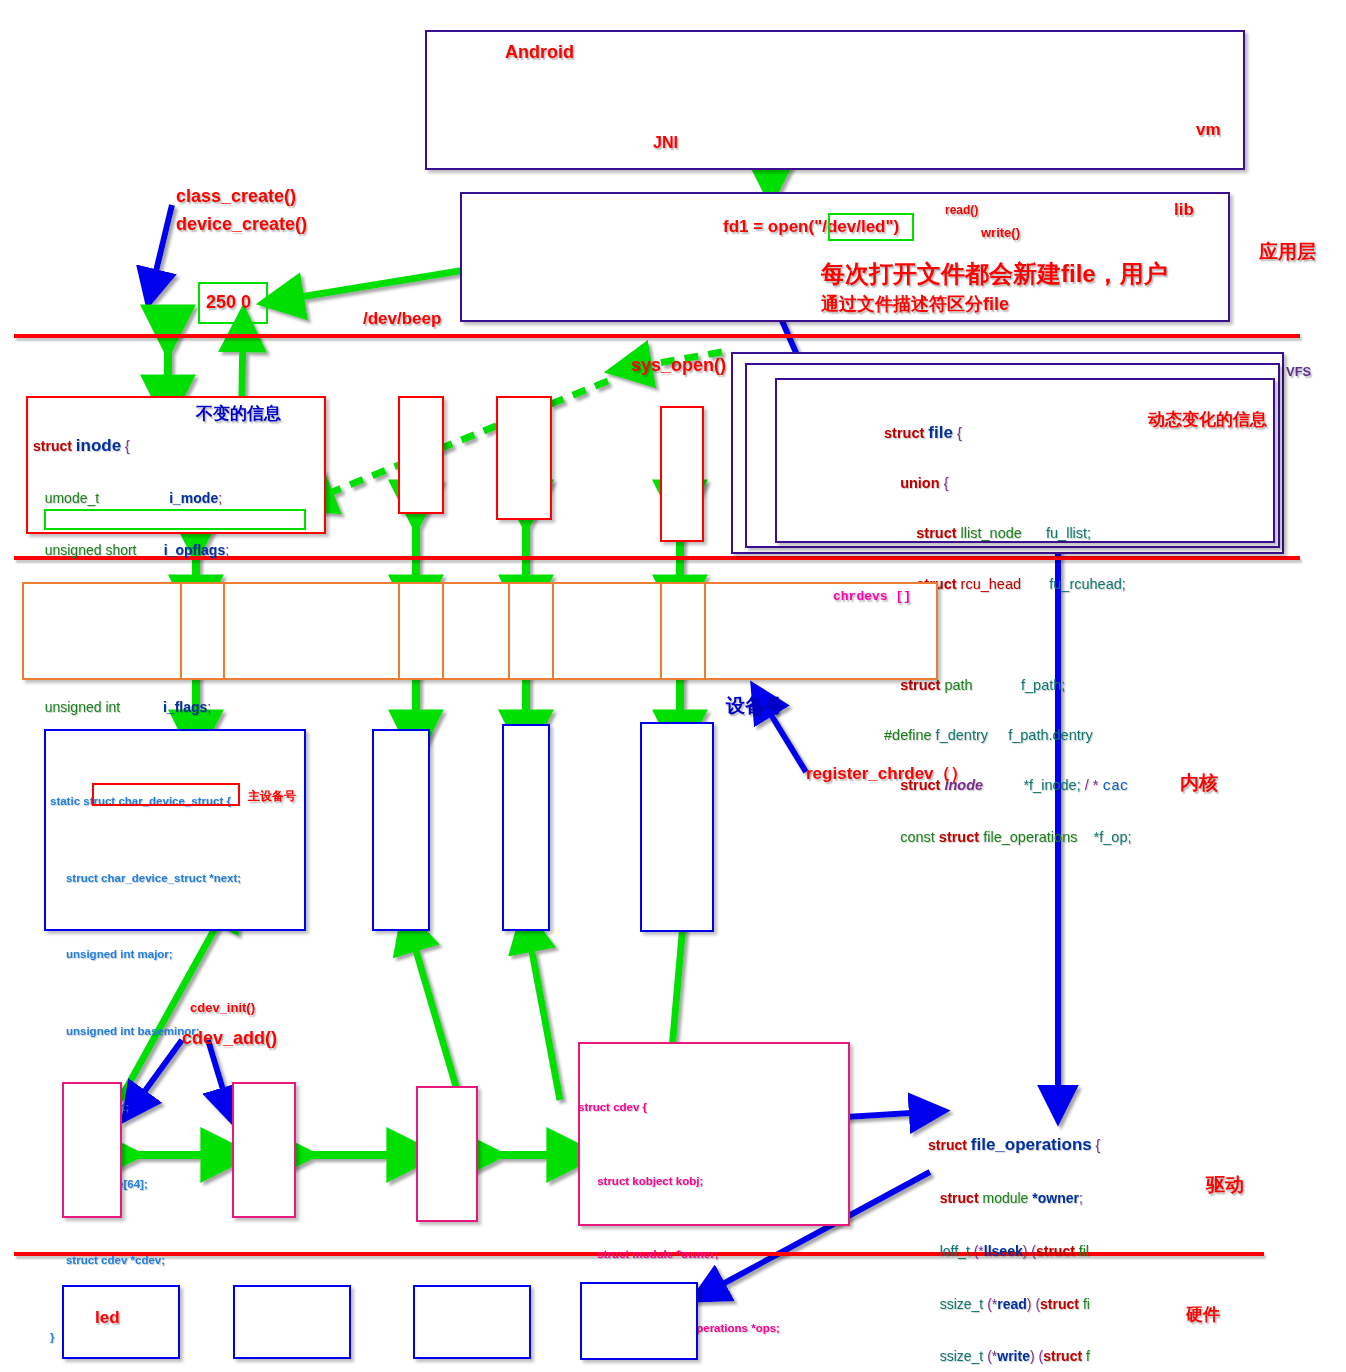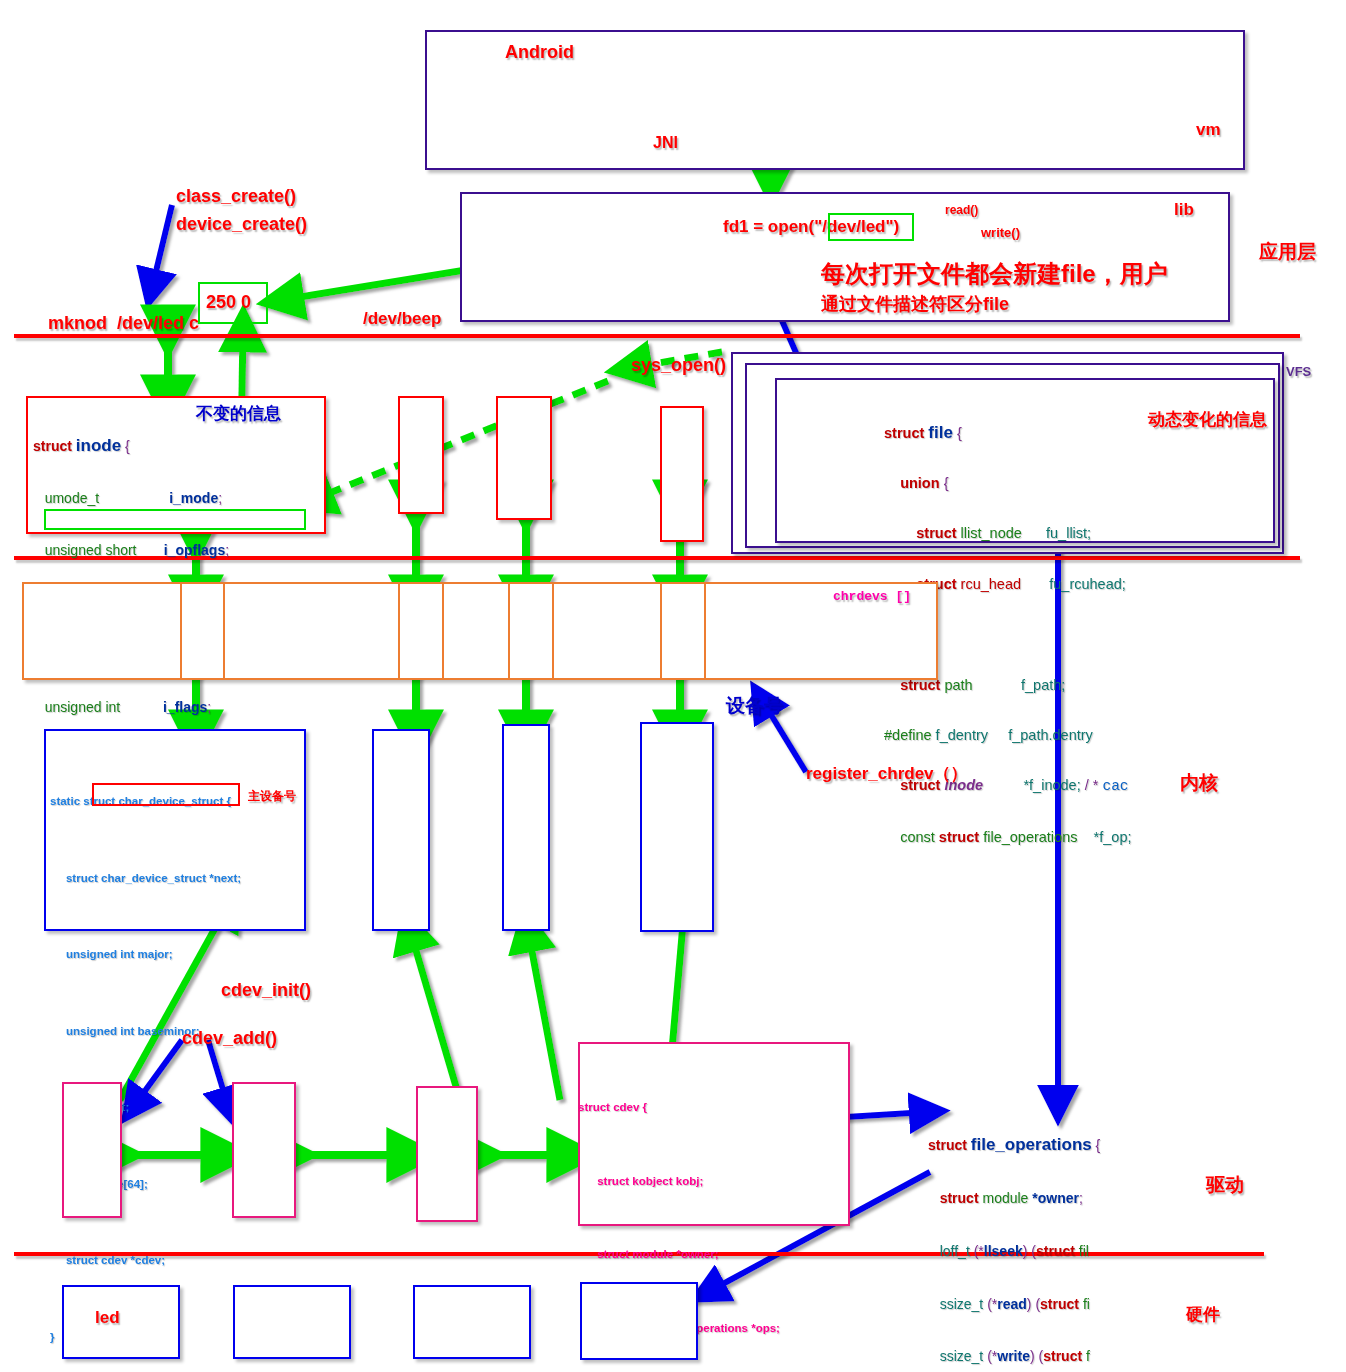--- a/index.html
+++ b/index.html
@@ -115,23 +115,20 @@
   <div class="lbl red-t" style="left:945px;top:203px;font-size:12px;">read()</div>
   <div class="lbl red-t" style="left:945px;top:225px;font-size:13px;margin-left:36px;">write()</div>
   <div class="lbl red-t" style="left:821px;top:258px;font-size:24px;">每次打开文件都会新建file，用户</div>
   <div class="lbl red-t" style="left:821px;top:292px;font-size:18px;">通过文件描述符区分file</div>
 
   <div class="lbl red-t" style="left:1259px;top:239px;font-size:19px;">应用层</div>
 
   <div class="lbl red-t" style="left:176px;top:186px;font-size:18px;">class_create()</div>
   <div class="lbl red-t" style="left:176px;top:214px;font-size:18px;">device_create()</div>
 
-  <div class="lbl red-t" style="left:28px;top:292px;font-size:18px;">
-    <span>mknod  /dev/led c </span>
-  </div>
   <div class="box green" style="left:198px;top:282px;width:70px;height:42px;box-shadow:none;background:transparent;"></div>
   <div class="lbl red-t" style="left:206px;top:292px;font-size:18px;">250 0</div>
   <div class="lbl red-t" style="left:363px;top:309px;font-size:17px;">/dev/beep</div>
   <div class="lbl red-t" style="left:631px;top:355px;font-size:18px;">sys_open()</div>
 
   <div class="box purple" style="left:731px;top:352px;width:553px;height:202px;"></div>
   <div class="box purple" style="left:745px;top:363px;width:535px;height:185px;"></div>
   <div class="box purple" style="left:775px;top:378px;width:500px;height:165px;"></div>
   <div class="lbl purple-t" style="left:1286px;top:364px;font-size:13px;">VFS</div>
 
@@ -187,21 +184,21 @@
   <div class="box red" style="left:92px;top:783px;width:148px;height:23px;box-shadow:none;background:transparent;"></div>
   <div class="lbl red-t" style="left:248px;top:788px;font-size:12px;">主设备号</div>
 
   <div class="box blue" style="left:372px;top:729px;width:58px;height:202px;"></div>
   <div class="box blue" style="left:502px;top:724px;width:48px;height:207px;"></div>
   <div class="box blue" style="left:640px;top:722px;width:74px;height:210px;"></div>
 
   <div class="lbl red-t" style="left:806px;top:762px;font-size:17px;">register_chrdev（）</div>
   <div class="lbl red-t" style="left:1180px;top:770px;font-size:19px;">内核</div>
 
-  <div class="lbl red-t" style="left:190px;top:980px;font-size:18px;margin-left:31px;">cdev_init()</div>
+  <div class="lbl red-t" style="left:190px;top:1000px;font-size:13px;">cdev_init()</div>
   <div class="lbl red-t" style="left:182px;top:1028px;font-size:18px;">cdev_add()</div>
 
   <div class="box pink" style="left:62px;top:1082px;width:60px;height:136px;"></div>
   <div class="box pink" style="left:232px;top:1082px;width:64px;height:136px;"></div>
   <div class="box pink" style="left:416px;top:1086px;width:62px;height:136px;"></div>
 
   <div class="box pink" style="left:578px;top:1042px;width:272px;height:184px;"></div>
   <div class="code" style="left:578px;top:1046px;font-size:11.5px;line-height:24.5px;color:#ff0090;font-weight:bold;">
     <div>struct cdev {</div>
     <div>      struct kobject kobj;</div>

